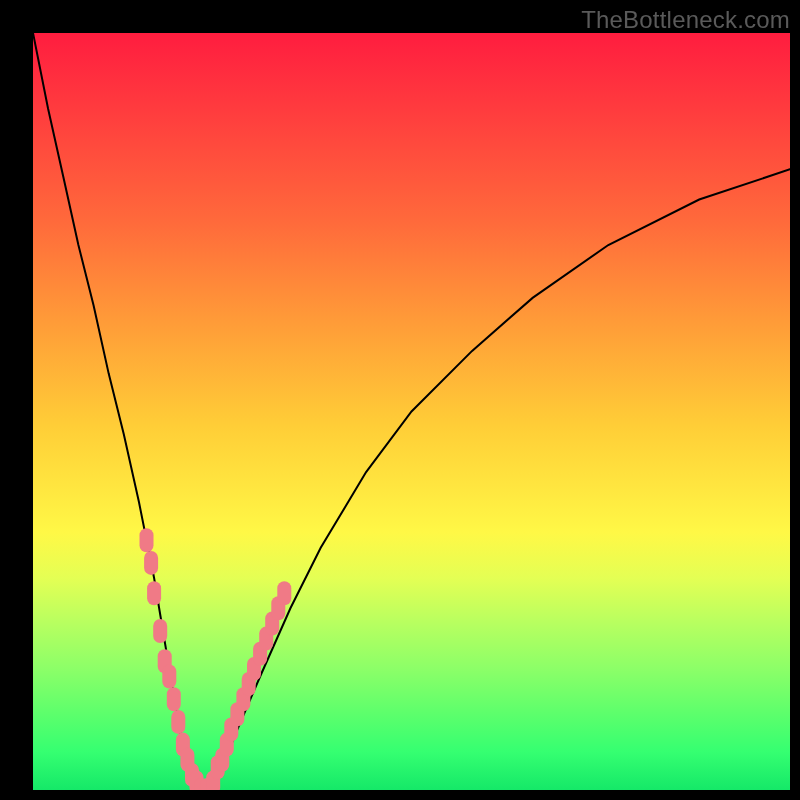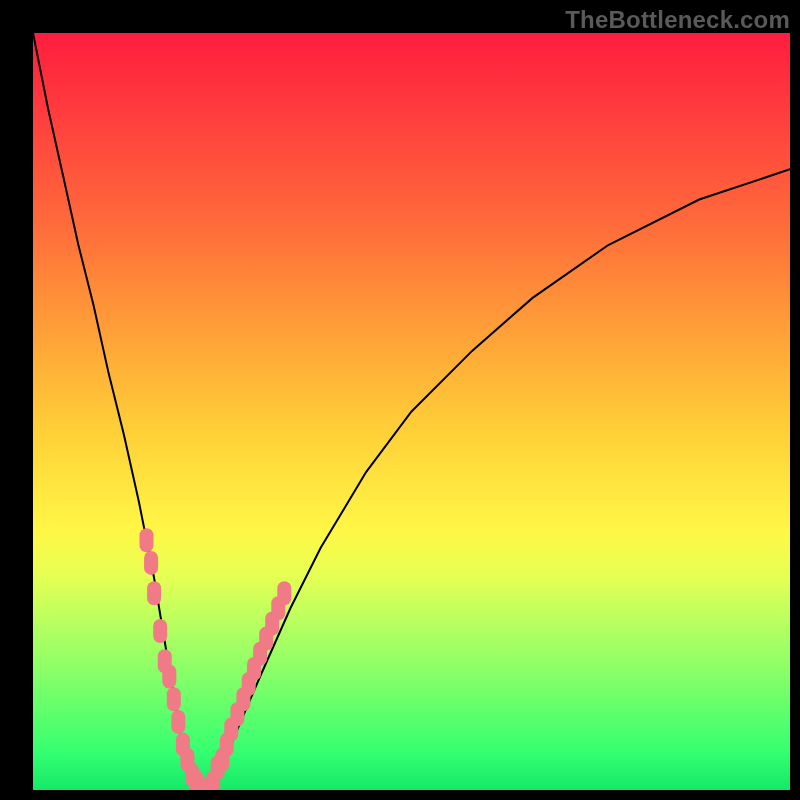--- a/index.html
+++ b/index.html
@@ -38,21 +38,21 @@
     top: 0;
     width: 757px;
     height: 757px;
   }
   .watermark {
     position: absolute;
     top: 6px;
     right: 10px;
     color: #5a5a5a;
     font-size: 24px;
-    font-weight: 700;
+    font-weight: 400;
     letter-spacing: 0.2px;
     z-index: 10;
   }
 </style>
 </head>
 <body>
 
 <div class="watermark">TheBottleneck.com</div>
 
 <div class="frame">

